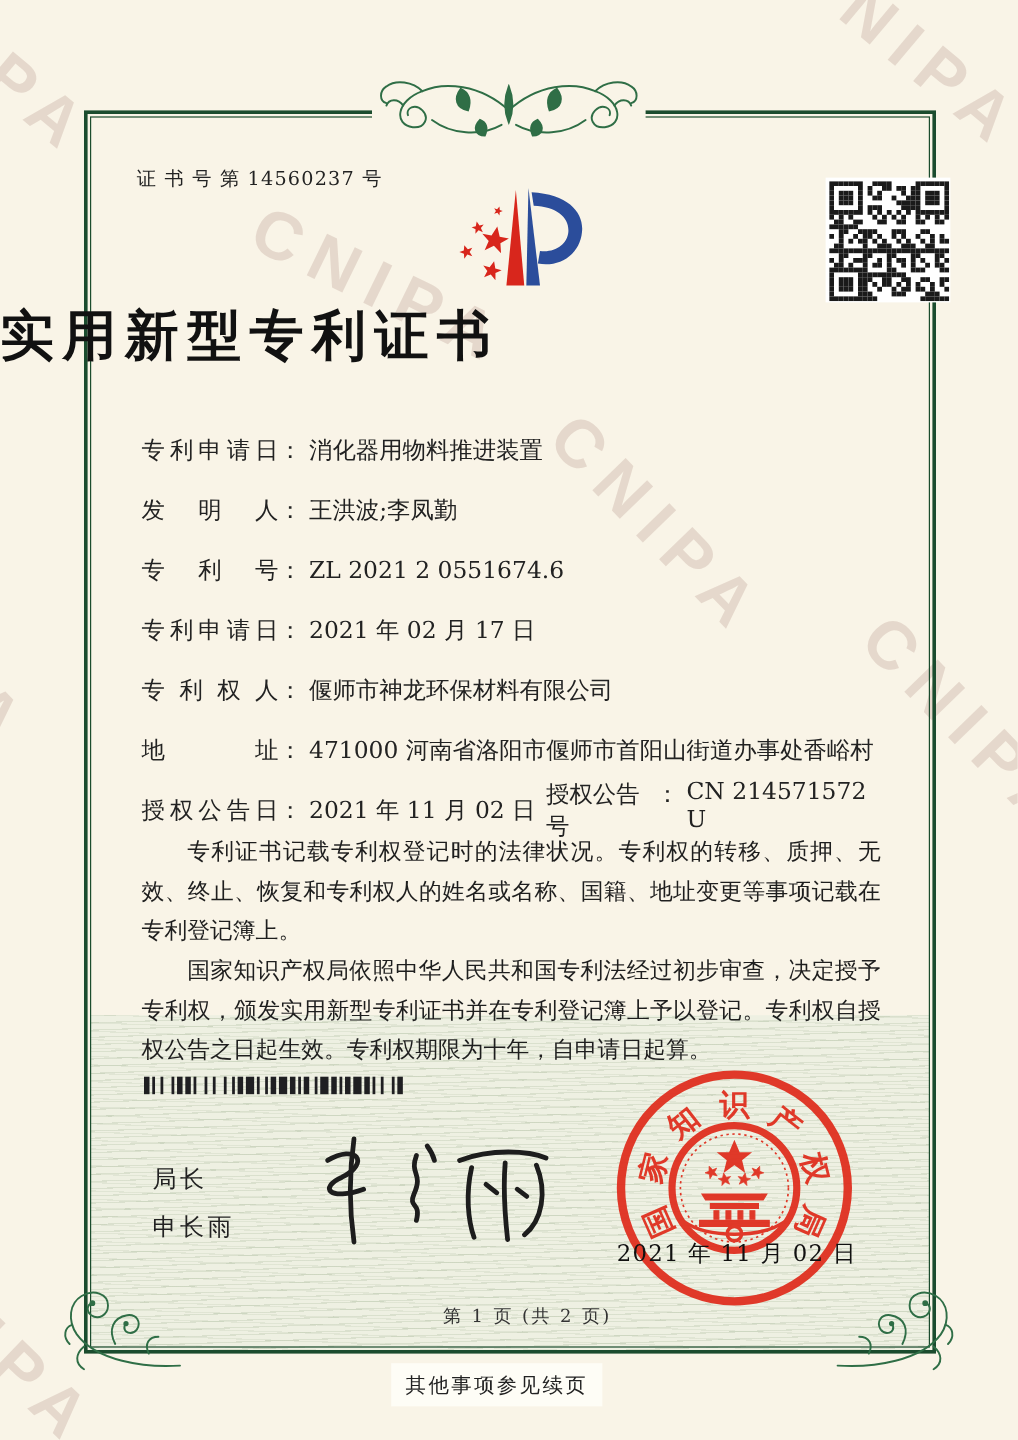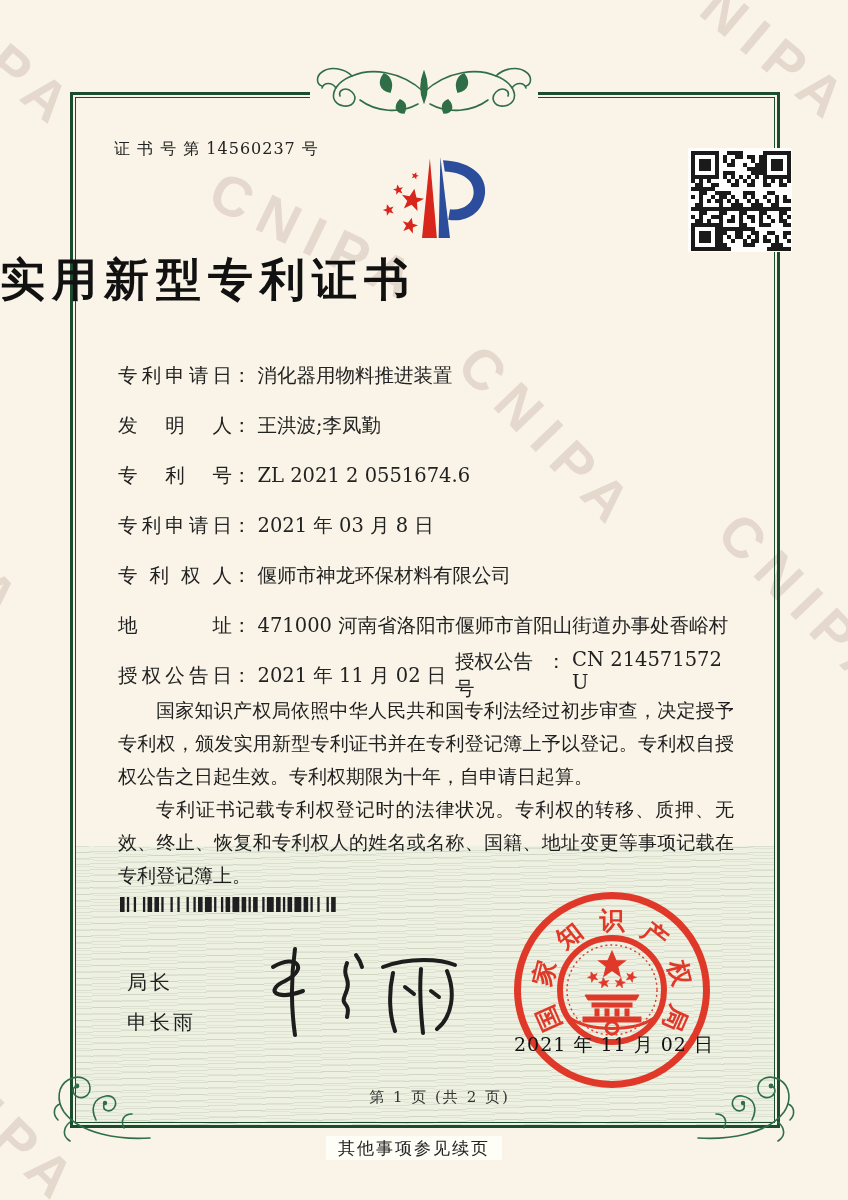--- a/index.html
+++ b/index.html
@@ -67,21 +67,21 @@
     display:flex; align-items:center; justify-content:center;
     font-size:25px; font-weight:bold; color:#df2b1a;
   }
   .emblem { position:absolute; left:50%; top:50%; transform:translate(-50%,-50%); }
   .seal-date {
     position:absolute; left:514px; top:1032px; width:196px; text-align:center;
     font-size:19px; color:#111; z-index:6; letter-spacing:1px; white-space:nowrap;
   }
   .page-info { position:absolute; left:0; top:1088px; width:100%; text-align:center; font-size:15px; letter-spacing:2px; color:#333;padding-left:31px; }
   .cont-note {
-    position:absolute; left:326px; top:1136px; width:176px; height:24px;
+    position:absolute; left:326px; top:1136px; width:176px; height:36px;
     background:#fefdf6; display:flex; align-items:center; justify-content:center;
     font-size:17px; letter-spacing:2px; color:#222; z-index:6;
   }
 </style>
 </head>
 <body>
 
 <div class="wm-layer">
     <span class="wm" style="left: -85px; top: -55px; transform: rotate(40deg);">CNIPA</span>
     <span class="wm" style="left: 690px; top: -60px; transform: rotate(40deg);">CNIPA</span>
@@ -512,21 +512,21 @@
       <span class="fvalue">王洪波;李凤勤</span>
     </div>
     <div class="frow">
       <span class="flabel">专利号</span>
         <span class="fcolon">：</span>
       <span class="fvalue">ZL 2021 2 0551674.6</span>
     </div>
     <div class="frow">
       <span class="flabel">专利申请日</span>
         <span class="fcolon">：</span>
-      <span class="fvalue">2021 年 03 月 8 日</span>
+      <span class="fvalue">2021 年 02 月 17 日</span>
     </div>
     <div class="frow">
       <span class="flabel">专利权人</span>
         <span class="fcolon">：</span>
       <span class="fvalue">偃师市神龙环保材料有限公司</span>
     </div>
     <div class="frow">
       <span class="flabel">地址</span>
         <span class="fcolon">：</span>
       <span class="fvalue">471000 河南省洛阳市偃师市首阳山街道办事处香峪村</span>
@@ -537,22 +537,22 @@
       <span class="fvalue">2021 年 11 月 02 日</span>
       <span class="grant2">
         <span>授权公告号</span>
           <span class="fcolon">：</span>
         <span>CN 214571572 U</span>
       </span>
     </div>
   </div>
 
   <div class="paras">
+    <p>专利证书记载专利权登记时的法律状况。专利权的转移、质押、无效、终止、恢复和专利权人的姓名或名称、国籍、地址变更等事项记载在专利登记簿上。</p>
     <p>国家知识产权局依照中华人民共和国专利法经过初步审查，决定授予专利权，颁发实用新型专利证书并在专利登记簿上予以登记。专利权自授权公告之日起生效。专利权期限为十年，自申请日起算。</p>
-    <p>专利证书记载专利权登记时的法律状况。专利权的转移、质押、无效、终止、恢复和专利权人的姓名或名称、国籍、地址变更等事项记载在专利登记簿上。</p>
   </div>
 
   <div class="barcode"><svg width="218" height="15">
         <rect x="0" y="0" width="4.589473684210526" height="15" fill="#1f1f22"></rect>
         <rect x="6.88421052631579" y="0" width="2.294736842105263" height="15" fill="#1f1f22"></rect>
         <rect x="13.76842105263158" y="0" width="2.294736842105263" height="15" fill="#1f1f22"></rect>
         <rect x="22.947368421052634" y="0" width="2.294736842105263" height="15" fill="#1f1f22"></rect>
         <rect x="27.53684210526316" y="0" width="4.589473684210526" height="15" fill="#1f1f22"></rect>
         <rect x="34.42105263157895" y="0" width="4.589473684210526" height="15" fill="#1f1f22"></rect>
         <rect x="41.30526315789474" y="0" width="2.294736842105263" height="15" fill="#1f1f22"></rect>

